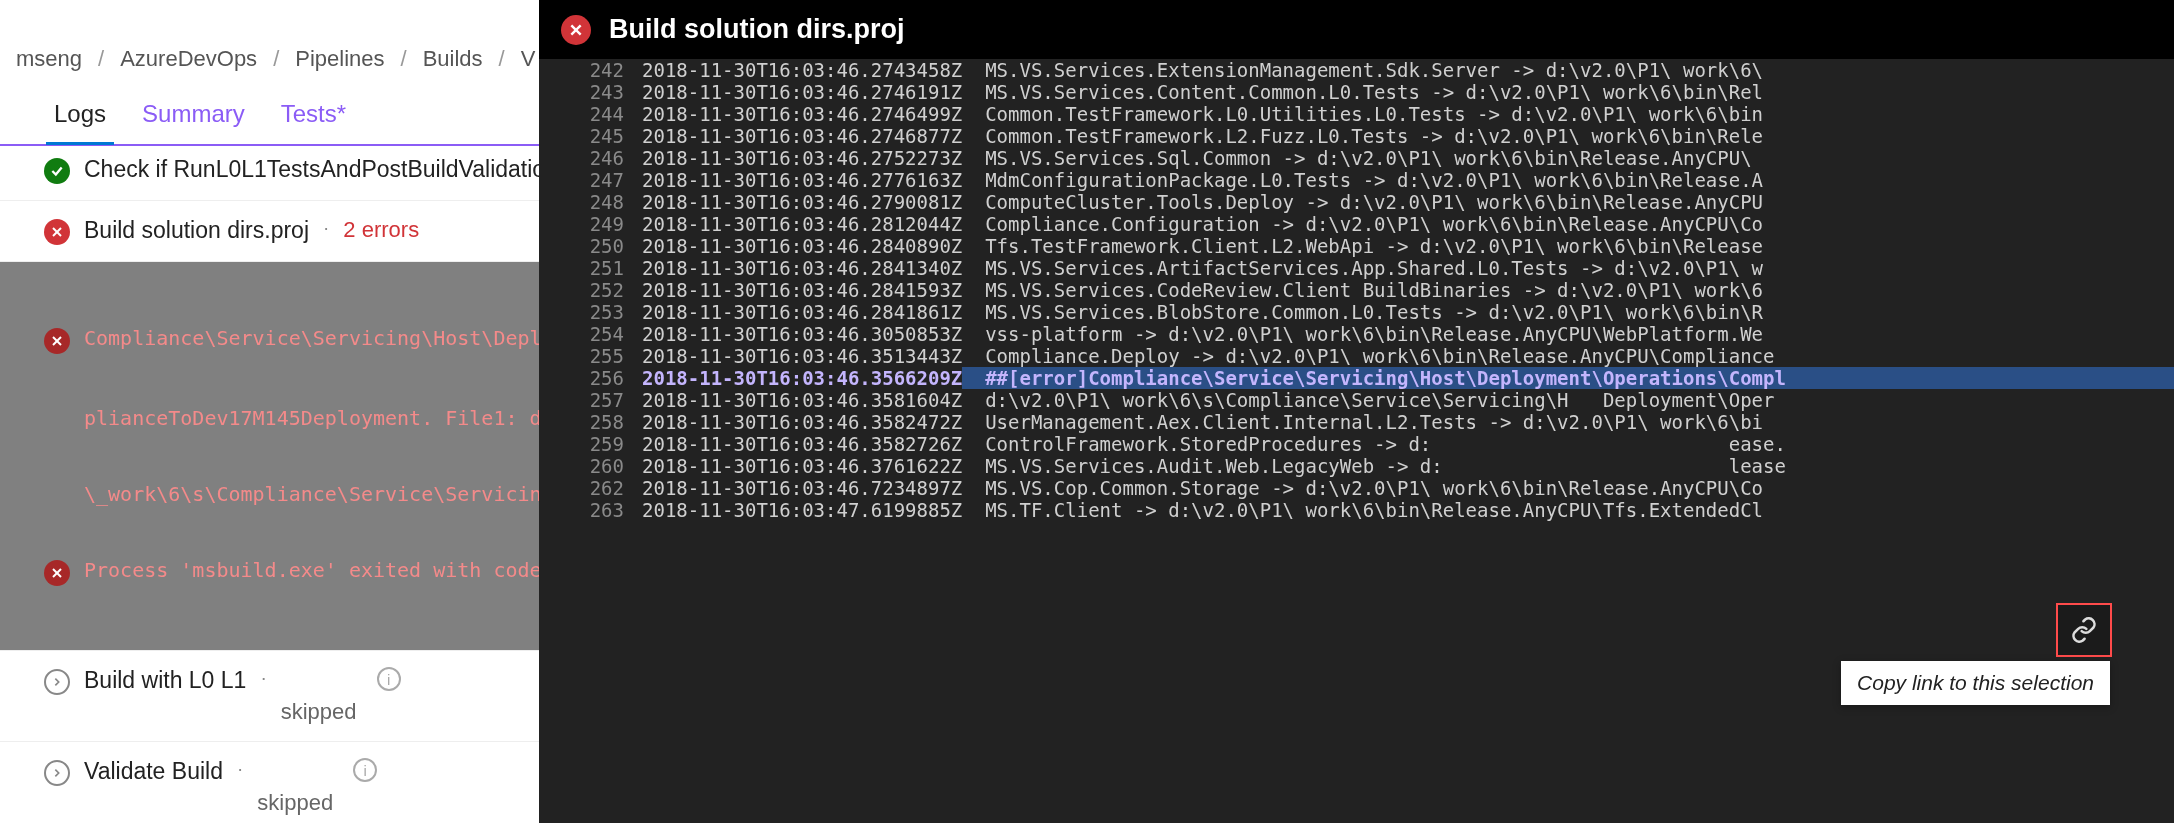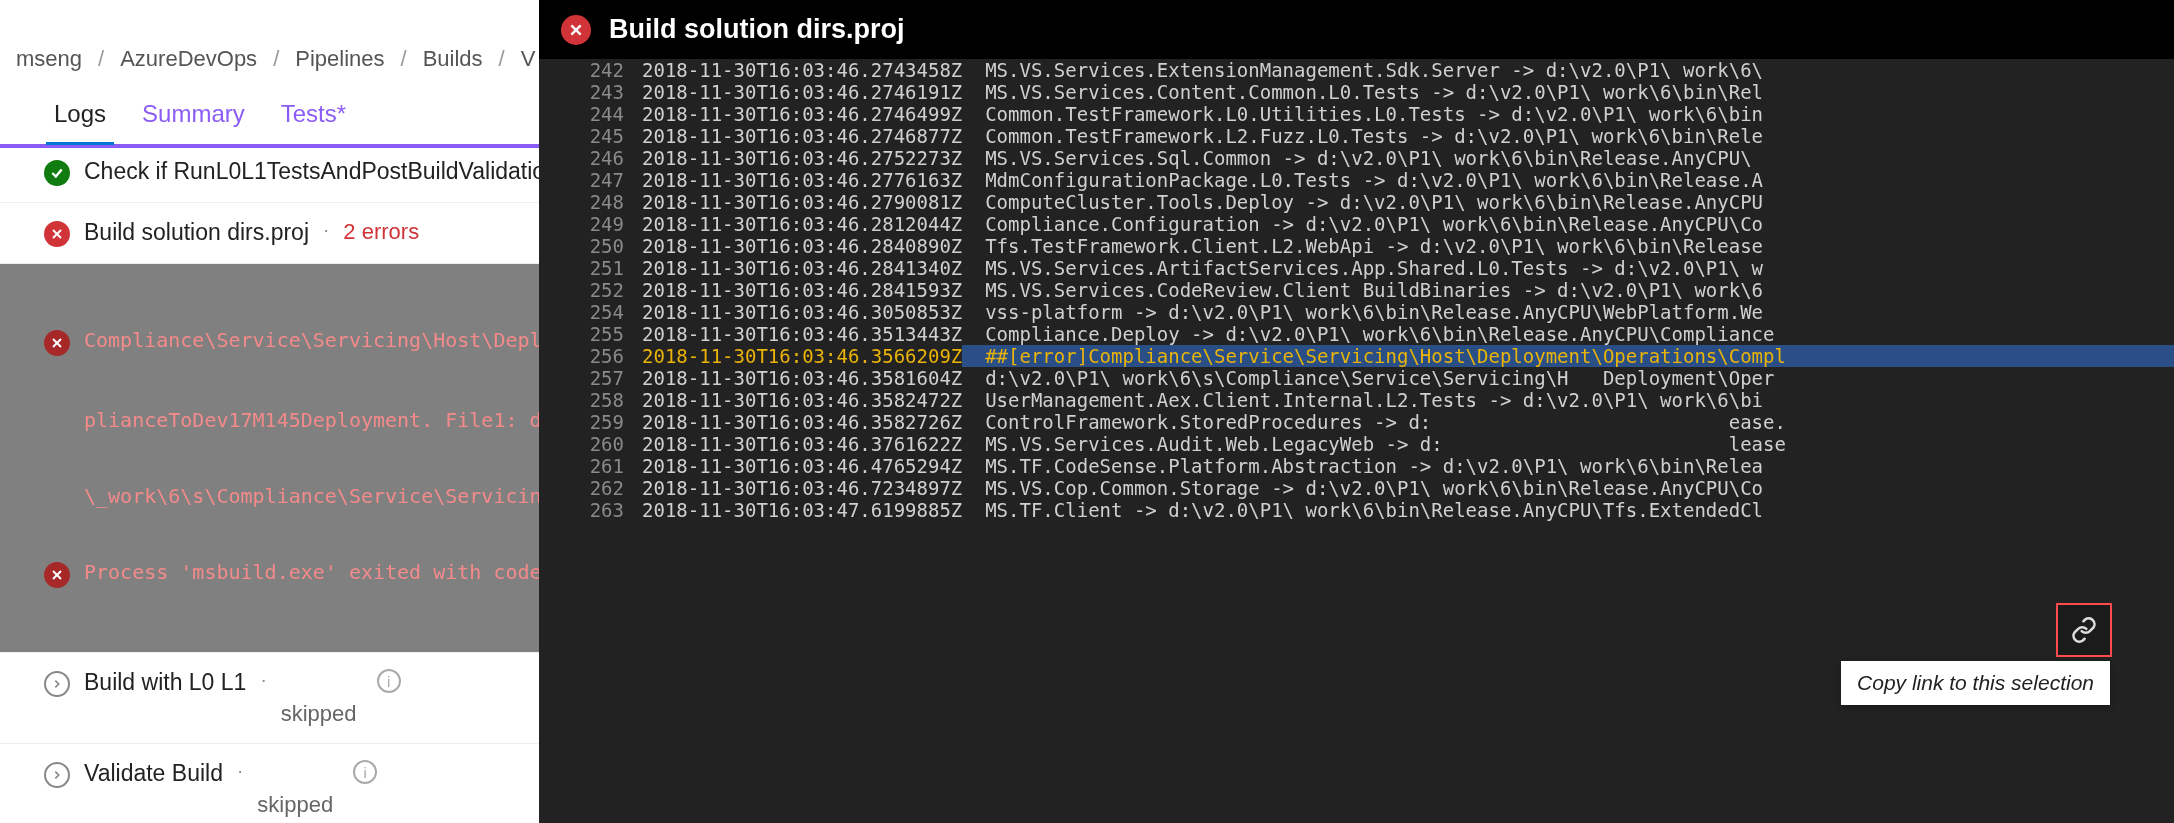--- a/index.html
+++ b/index.html
@@ -7,21 +7,21 @@
 
 .app { display: flex; width: 100%; height: 100%; }
 
 
 .left { width: 539px; flex: 0 0 539px; background: #fff; display: flex; flex-direction: column; }
 
 .breadcrumb { display: flex; align-items: center; padding: 6px 0 22px 0; color: #555; font-size: 22px; margin-top: 40px; }
 .breadcrumb .crumb { padding: 0 16px; color: #555; }
 .breadcrumb .sep { color: #999; }
 
-.tabs { display: flex; padding-left: 36px; border-bottom: 4px solid #8b5cf6; }
+.tabs { display: flex; padding-left: 36px; border-bottom: 2px solid #8b5cf6; }
 .tab { padding: 6px 18px 16px 18px; font-size: 24px; color: #8b5cf6; cursor: pointer; position: relative; }
 .tab.active { color: #222; }
 .tab.active::after { content: ""; position: absolute; left: 10px; right: 10px; bottom: -1px; height: 3px; background: #0078d4; }
 
 .task-list { flex: 1; overflow: hidden; }
 .task-item { display: flex; align-items: flex-start; padding: 16px 16px 16px 44px; border-bottom: 1px solid #eee; gap: 14px; white-space: nowrap; }
 .task-item.truncated { margin-top: -6px; }
 .task-item.errored { background: #fff; }
 .task-item.selected-error { background: #808080; color: #fff; }
 .task-item .title { font-size: 23px; color: #222; }
@@ -45,21 +45,21 @@
 
 
 .right { flex: 1; background: #222; display: flex; flex-direction: column; color: #ddd; position: relative; }
 
 .right-header { display: flex; align-items: center; background: #000; color: #fff; padding: 14px 22px; gap: 18px; }
 .right-header .close { width: 30px; height: 30px; border-radius: 50%; background: #d13438; color: #fff; display: flex; align-items: center; justify-content: center; font-weight: bold; }
 .right-header .htitle { font-size: 27px; font-weight: 600; }
 
 .log-viewer { flex: 1; overflow: auto; font-family: Consolas, monospace; font-size: 19px; background: #222; }
 .log-row { display: flex; white-space: pre; margin-left: 41px; }
-.log-row.error .ts, .log-row.error .msg { color: #eab308; font-weight: normal; }
+.log-row.error .ts, .log-row.error .msg { color: #c4b5fd; font-weight: bold; }
 .log-row.error .msg { background: #2a4f86; }
 .ln { flex: 0 0 62px; text-align: right; padding-right: 18px; color: #8a8a8a; user-select: none; }
 .ts { flex: 0 0 290px; color: #d0d0d0; }
 .msg { flex: 1; color: #d0d0d0; overflow: hidden; }
 
 .link-popover { position: absolute; right: 64px; top: 605px; display: flex; flex-direction: column; align-items: flex-end; font-style: italic; }
 .link-btn { width: 52px; height: 50px; outline: 2px solid #ff4b4b; background: rgba(0,0,0,0.2); display: flex; align-items: center; justify-content: center; cursor: pointer; margin-bottom: 6px; }
 .tooltip { background: #fff; color: #222; padding: 10px 16px; font-size: 21px; box-shadow: 0 2px 8px rgba(0,0,0,.3); white-space: nowrap; }
 
 svg { display: block; }
@@ -202,28 +202,28 @@
         <div class="log-row"><span class="ln">243</span><span class="ts">2018-11-30T16:03:46.2746191Z</span><span class="msg">  MS.VS.Services.Content.Common.L0.Tests -&gt; d:\v2.0\P1\_work\6\bin\Rel</span></div>
         <div class="log-row"><span class="ln">244</span><span class="ts">2018-11-30T16:03:46.2746499Z</span><span class="msg">  Common.TestFramework.L0.Utilities.L0.Tests -&gt; d:\v2.0\P1\_work\6\bin</span></div>
         <div class="log-row"><span class="ln">245</span><span class="ts">2018-11-30T16:03:46.2746877Z</span><span class="msg">  Common.TestFramework.L2.Fuzz.L0.Tests -&gt; d:\v2.0\P1\_work\6\bin\Rele</span></div>
         <div class="log-row"><span class="ln">246</span><span class="ts">2018-11-30T16:03:46.2752273Z</span><span class="msg">  MS.VS.Services.Sql.Common -&gt; d:\v2.0\P1\_work\6\bin\Release.AnyCPU\</span></div>
         <div class="log-row"><span class="ln">247</span><span class="ts">2018-11-30T16:03:46.2776163Z</span><span class="msg">  MdmConfigurationPackage.L0.Tests -&gt; d:\v2.0\P1\_work\6\bin\Release.A</span></div>
         <div class="log-row"><span class="ln">248</span><span class="ts">2018-11-30T16:03:46.2790081Z</span><span class="msg">  ComputeCluster.Tools.Deploy -&gt; d:\v2.0\P1\_work\6\bin\Release.AnyCPU</span></div>
         <div class="log-row"><span class="ln">249</span><span class="ts">2018-11-30T16:03:46.2812044Z</span><span class="msg">  Compliance.Configuration -&gt; d:\v2.0\P1\_work\6\bin\Release.AnyCPU\Co</span></div>
         <div class="log-row"><span class="ln">250</span><span class="ts">2018-11-30T16:03:46.2840890Z</span><span class="msg">  Tfs.TestFramework.Client.L2.WebApi -&gt; d:\v2.0\P1\_work\6\bin\Release</span></div>
         <div class="log-row"><span class="ln">251</span><span class="ts">2018-11-30T16:03:46.2841340Z</span><span class="msg">  MS.VS.Services.ArtifactServices.App.Shared.L0.Tests -&gt; d:\v2.0\P1\_w</span></div>
         <div class="log-row"><span class="ln">252</span><span class="ts">2018-11-30T16:03:46.2841593Z</span><span class="msg">  MS.VS.Services.CodeReview.Client_BuildBinaries -&gt; d:\v2.0\P1\_work\6</span></div>
+        <div class="log-row"><span class="ln">253</span><span class="ts">2018-11-30T16:03:46.2841861Z</span><span class="msg">  MS.VS.Services.BlobStore.Common.L0.Tests -&gt; d:\v2.0\P1\_work\6\bin\R</span></div>
         <div class="log-row"><span class="ln">254</span><span class="ts">2018-11-30T16:03:46.3050853Z</span><span class="msg">  vss-platform -&gt; d:\v2.0\P1\_work\6\bin\Release.AnyCPU\WebPlatform.We</span></div>
         <div class="log-row"><span class="ln">255</span><span class="ts">2018-11-30T16:03:46.3513443Z</span><span class="msg">  Compliance.Deploy -&gt; d:\v2.0\P1\_work\6\bin\Release.AnyCPU\Compliance</span></div>
         <div class="log-row error"><span class="ln">256</span><span class="ts">2018-11-30T16:03:46.3566209Z</span><span class="msg">  ##[error]Compliance\Service\Servicing\Host\Deployment\Operations\Compl</span></div>
         <div class="log-row"><span class="ln">257</span><span class="ts">2018-11-30T16:03:46.3581604Z</span><span class="msg">  d:\v2.0\P1\_work\6\s\Compliance\Service\Servicing\H   Deployment\Oper</span></div>
         <div class="log-row"><span class="ln">258</span><span class="ts">2018-11-30T16:03:46.3582472Z</span><span class="msg">  UserManagement.Aex.Client.Internal.L2.Tests -&gt; d:\v2.0\P1\_work\6\bi</span></div>
         <div class="log-row"><span class="ln">259</span><span class="ts">2018-11-30T16:03:46.3582726Z</span><span class="msg">  ControlFramework.StoredProcedures -&gt; d:                          ease.</span></div>
         <div class="log-row"><span class="ln">260</span><span class="ts">2018-11-30T16:03:46.3761622Z</span><span class="msg">  MS.VS.Services.Audit.Web.LegacyWeb -&gt; d:                         lease</span></div>
-        <div class="log-row"><span class="ln">261</span><span class="ts">2018-11-30T16:03:46.4765294Z</span><span class="msg">  MS.TF.CodeSense.Platform.Abstraction -&gt; d:\v2.0\P1\_work\6\bin\Relea</span></div>
         <div class="log-row"><span class="ln">262</span><span class="ts">2018-11-30T16:03:46.7234897Z</span><span class="msg">  MS.VS.Cop.Common.Storage -&gt; d:\v2.0\P1\_work\6\bin\Release.AnyCPU\Co</span></div>
         <div class="log-row"><span class="ln">263</span><span class="ts">2018-11-30T16:03:47.6199885Z</span><span class="msg">  MS.TF.Client -&gt; d:\v2.0\P1\_work\6\bin\Release.AnyCPU\Tfs.ExtendedCl</span></div>
       </div>
 
     <div class="link-popover">
       <div class="link-btn">
         <svg width="28" height="28" viewBox="0 0 24 24" fill="none" stroke="#ddd" stroke-width="2.2" stroke-linecap="round">
           <path d="M10 13a5 5 0 0 0 7 0l3-3a5 5 0 0 0-7-7l-1.5 1.5"></path>
           <path d="M14 11a5 5 0 0 0-7 0l-3 3a5 5 0 0 0 7 7l1.5-1.5"></path>
         </svg>

